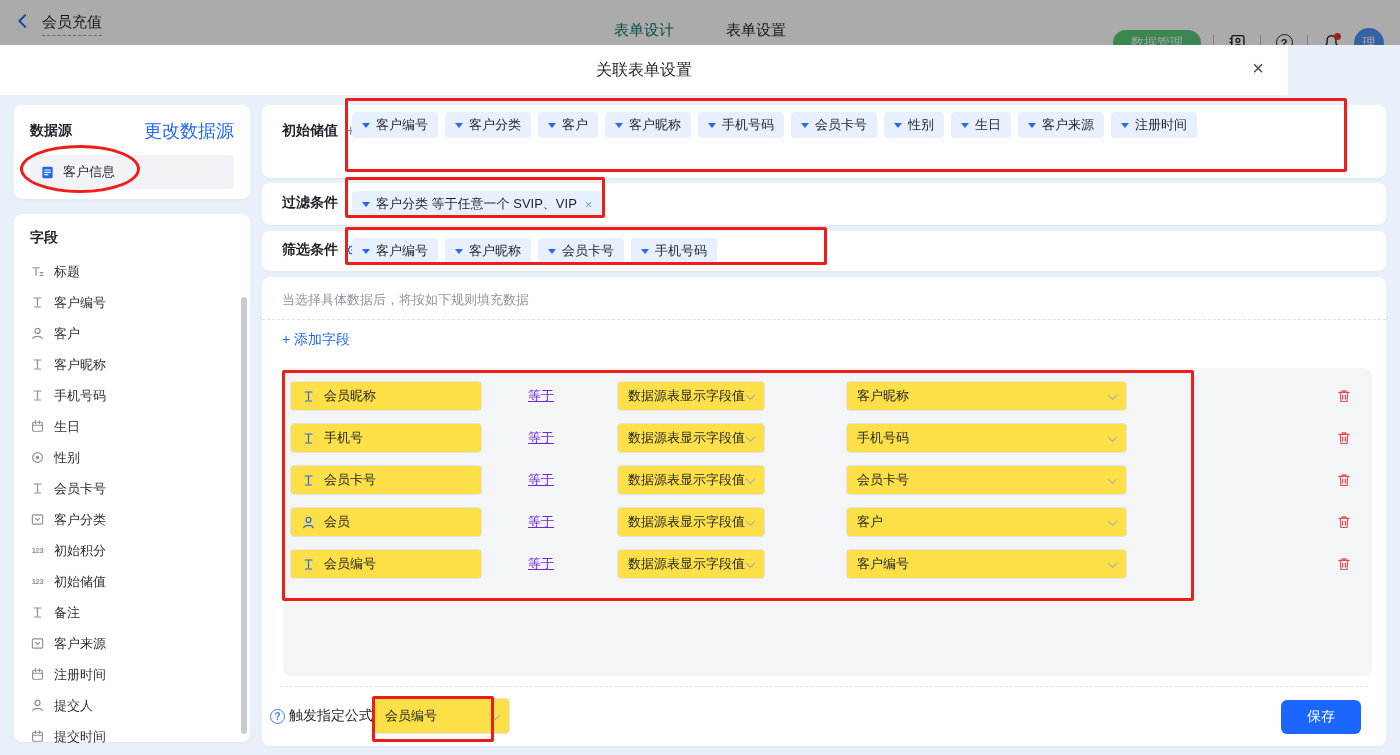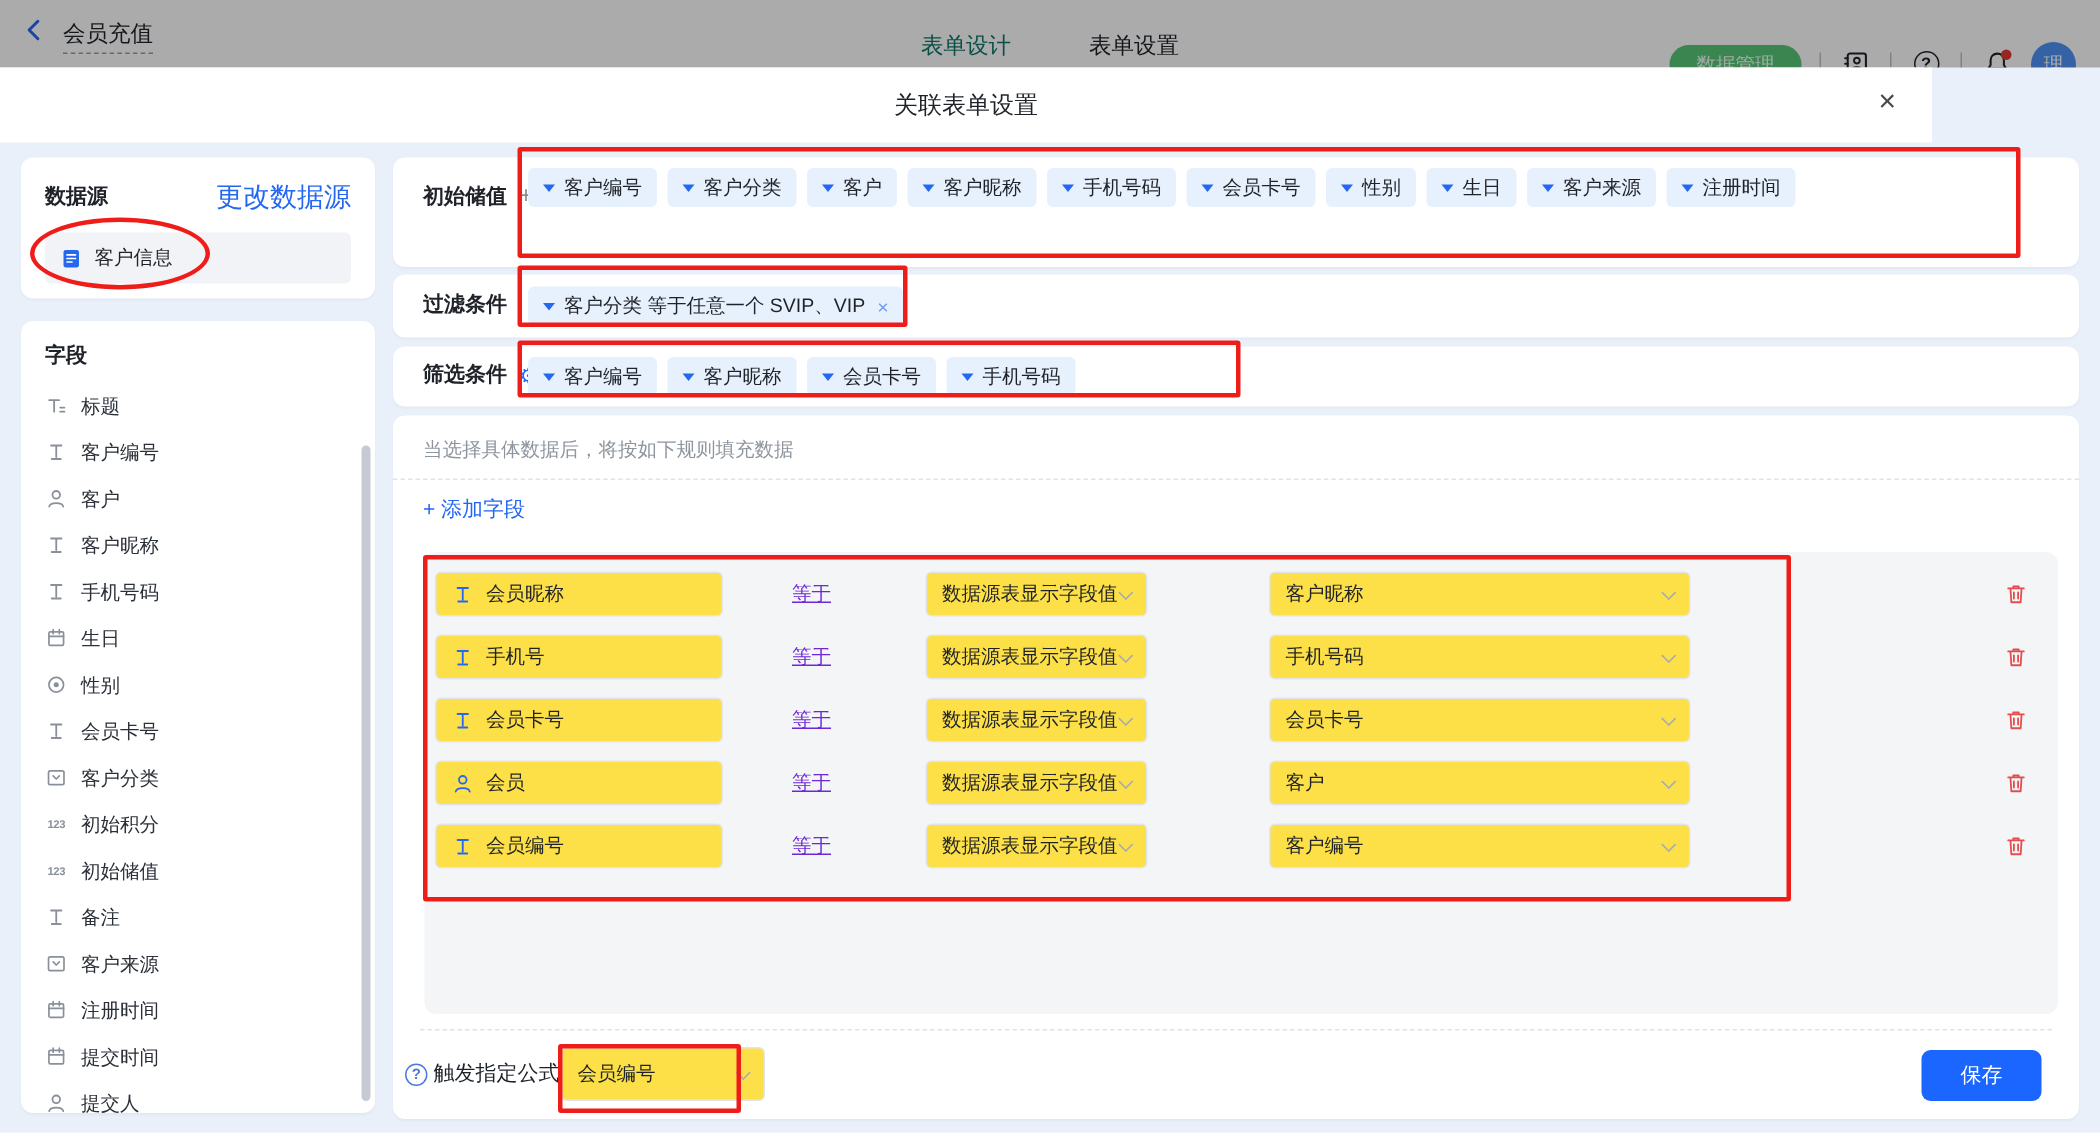--- a/index.html
+++ b/index.html
@@ -275,34 +275,34 @@
               <svg viewBox="0 0 16 16">
                 <rect x="2.8" y="3.4" width="10.4" height="9.6" rx="1" fill="none" stroke="currentColor" stroke-width="1.2"></rect>
                 <path d="M2.8 6.7h10.4M5.8 1.9v2.9M10.2 1.9v2.9" fill="none" stroke="currentColor" stroke-width="1.2" stroke-linecap="round"></path>
               </svg>
             </span>
             <span>注册时间</span>
           </div>
           <div class="field-item">
             <span class="f-icon">
               <svg viewBox="0 0 16 16">
+                <circle cx="8" cy="5.2" r="2.7" fill="none" stroke="currentColor" stroke-width="1.3"></circle>
+                <path d="M3 13.6c.7-3.4 9.3-3.4 10 0" fill="none" stroke="currentColor" stroke-width="1.3" stroke-linecap="round"></path>
+              </svg>
+            </span>
+            <span>提交人</span>
+          </div>
+          <div class="field-item">
+            <span class="f-icon">
+              <svg viewBox="0 0 16 16">
                 <rect x="2.8" y="3.4" width="10.4" height="9.6" rx="1" fill="none" stroke="currentColor" stroke-width="1.2"></rect>
                 <path d="M2.8 6.7h10.4M5.8 1.9v2.9M10.2 1.9v2.9" fill="none" stroke="currentColor" stroke-width="1.2" stroke-linecap="round"></path>
               </svg>
             </span>
             <span>提交时间</span>
-          </div>
-          <div class="field-item">
-            <span class="f-icon">
-              <svg viewBox="0 0 16 16">
-                <circle cx="8" cy="5.2" r="2.7" fill="none" stroke="currentColor" stroke-width="1.3"></circle>
-                <path d="M3 13.6c.7-3.4 9.3-3.4 10 0" fill="none" stroke="currentColor" stroke-width="1.3" stroke-linecap="round"></path>
-              </svg>
-            </span>
-            <span>提交人</span>
           </div>
         </div>
       <span class="sb-scroll"></span>
     </div>
 
     <div class="card c-display">
       <span class="row-label" style="top:17px;">
         <span>初始储值</span>
         <span class="plus-add">+</span>
       </span>

